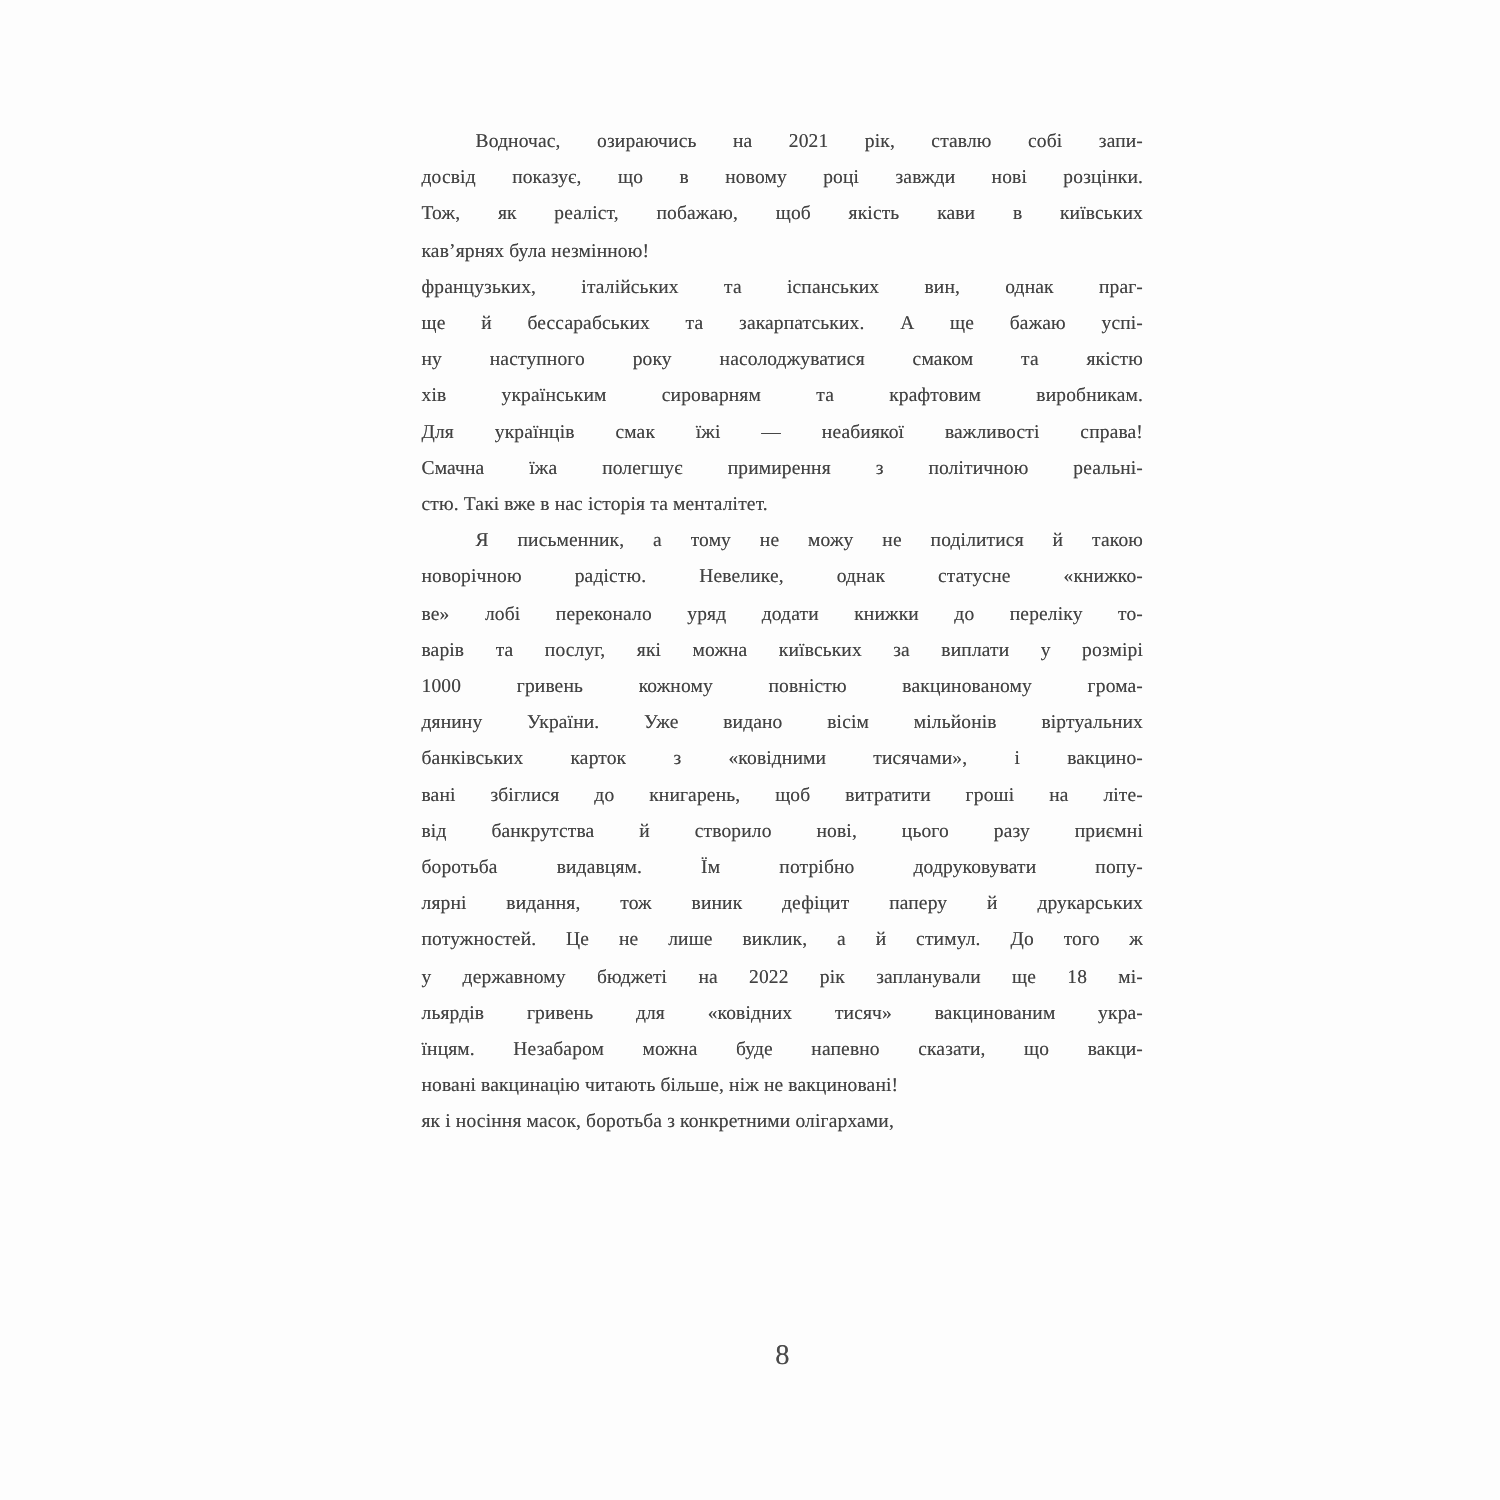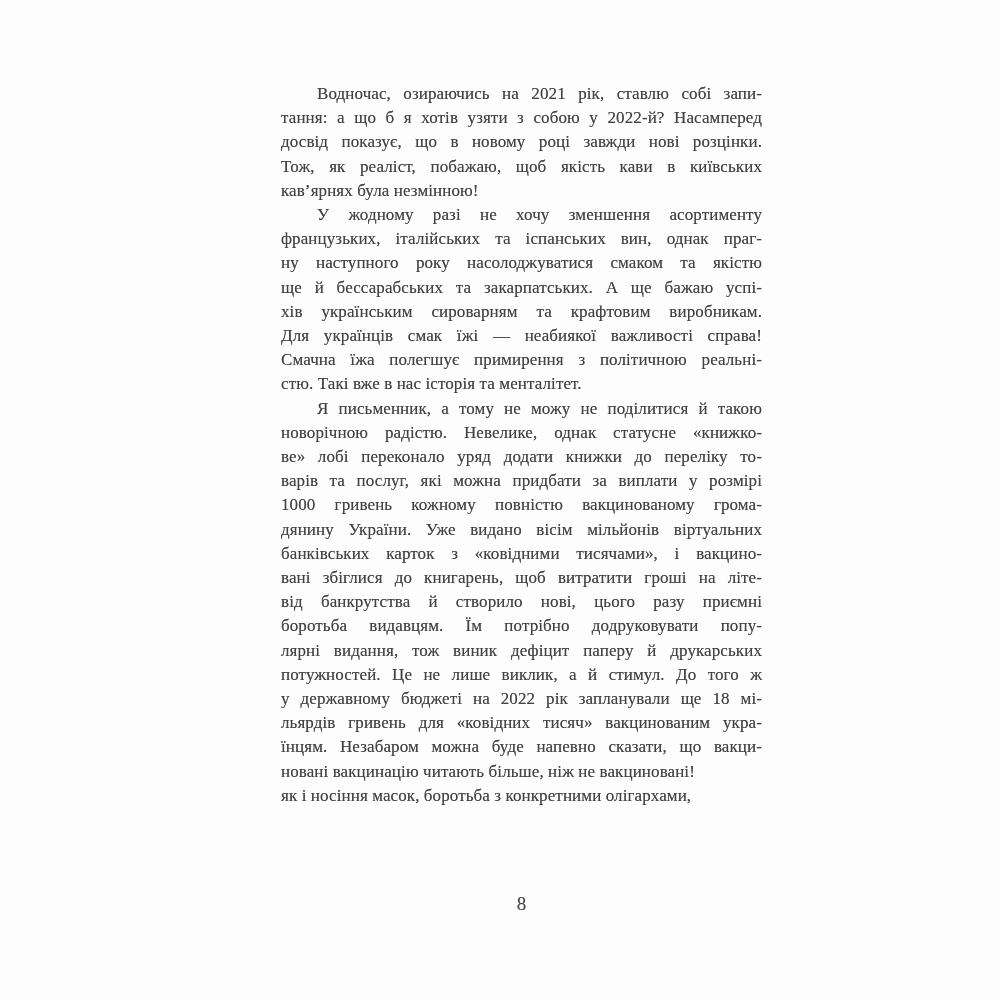--- a/index.html
+++ b/index.html
@@ -20,21 +20,21 @@
     inset: 0;
     background: #fdfdfd;
   }
   .text-block {
     position: absolute;
     left: 281px;
     top: 82px;
     width: 481px;
   }
   .line {
-    font-size: 17px;
+    font-size: 13px;
     line-height: 24.2px;
     text-align: justify;
     text-align-last: justify;
     color: #424242;
     letter-spacing: 0.1px;
     
     text-shadow: 0 0 0.4px rgba(60,60,60,0.55);
   }
   .line.first {
     text-indent: 36px;
@@ -53,36 +53,34 @@
     color: #4a4a4a;
     text-shadow: 0 0 0.4px rgba(60,60,60,0.5);
   }
 </style>
 </head>
 <body>
 
 <div class="page">
   <div class="text-block">
       <div class="line first">Водночас, озираючись на 2021 рік, ставлю собі запи-</div>
-      <div class="line">тання: а що б я хотів узяти з собою у 2022-й? Насамперед</div>
       <div class="line">досвід показує, що в новому році завжди нові розцінки.</div>
       <div class="line">Тож, як реаліст, побажаю, щоб якість кави в київських</div>
       <div class="line last">кав’ярнях була незмінною!</div>
-      <div class="line first">У жодному разі не хочу зменшення асортименту</div>
       <div class="line">французьких, італійських та іспанських вин, однак праг-</div>
+      <div class="line">ще й бессарабських та закарпатських. А ще бажаю успі-</div>
       <div class="line">ну наступного року насолоджуватися смаком та якістю</div>
-      <div class="line">ще й бессарабських та закарпатських. А ще бажаю успі-</div>
       <div class="line">хів українським сироварням та крафтовим виробникам.</div>
       <div class="line">Для українців смак їжі — неабиякої важливості справа!</div>
       <div class="line">Смачна їжа полегшує примирення з політичною реальні-</div>
       <div class="line last">стю. Такі вже в нас історія та менталітет.</div>
       <div class="line first">Я письменник, а тому не можу не поділитися й такою</div>
       <div class="line">новорічною радістю. Невелике, однак статусне «книжко-</div>
       <div class="line">ве» лобі переконало уряд додати книжки до переліку то-</div>
-      <div class="line">варів та послуг, які можна придбати за виплати у розмірі</div>
+      <div class="line">варів та послуг, які можна київських за виплати у розмірі</div>
       <div class="line">1000 гривень кожному повністю вакцинованому грома-</div>
       <div class="line">дянину України. Уже видано вісім мільйонів віртуальних</div>
       <div class="line">банківських карток з «ковідними тисячами», і вакцино-</div>
       <div class="line">вані збіглися до книгарень, щоб витратити гроші на літе-</div>
       <div class="line">від банкрутства й створило нові, цього разу приємні</div>
       <div class="line">боротьба видавцям. Їм потрібно додруковувати попу-</div>
       <div class="line">лярні видання, тож виник дефіцит паперу й друкарських</div>
       <div class="line">потужностей. Це не лише виклик, а й стимул. До того ж</div>
       <div class="line">у державному бюджеті на 2022 рік запланували ще 18 мі-</div>
       <div class="line">льярдів гривень для «ковідних тисяч» вакцинованим укра-</div>

